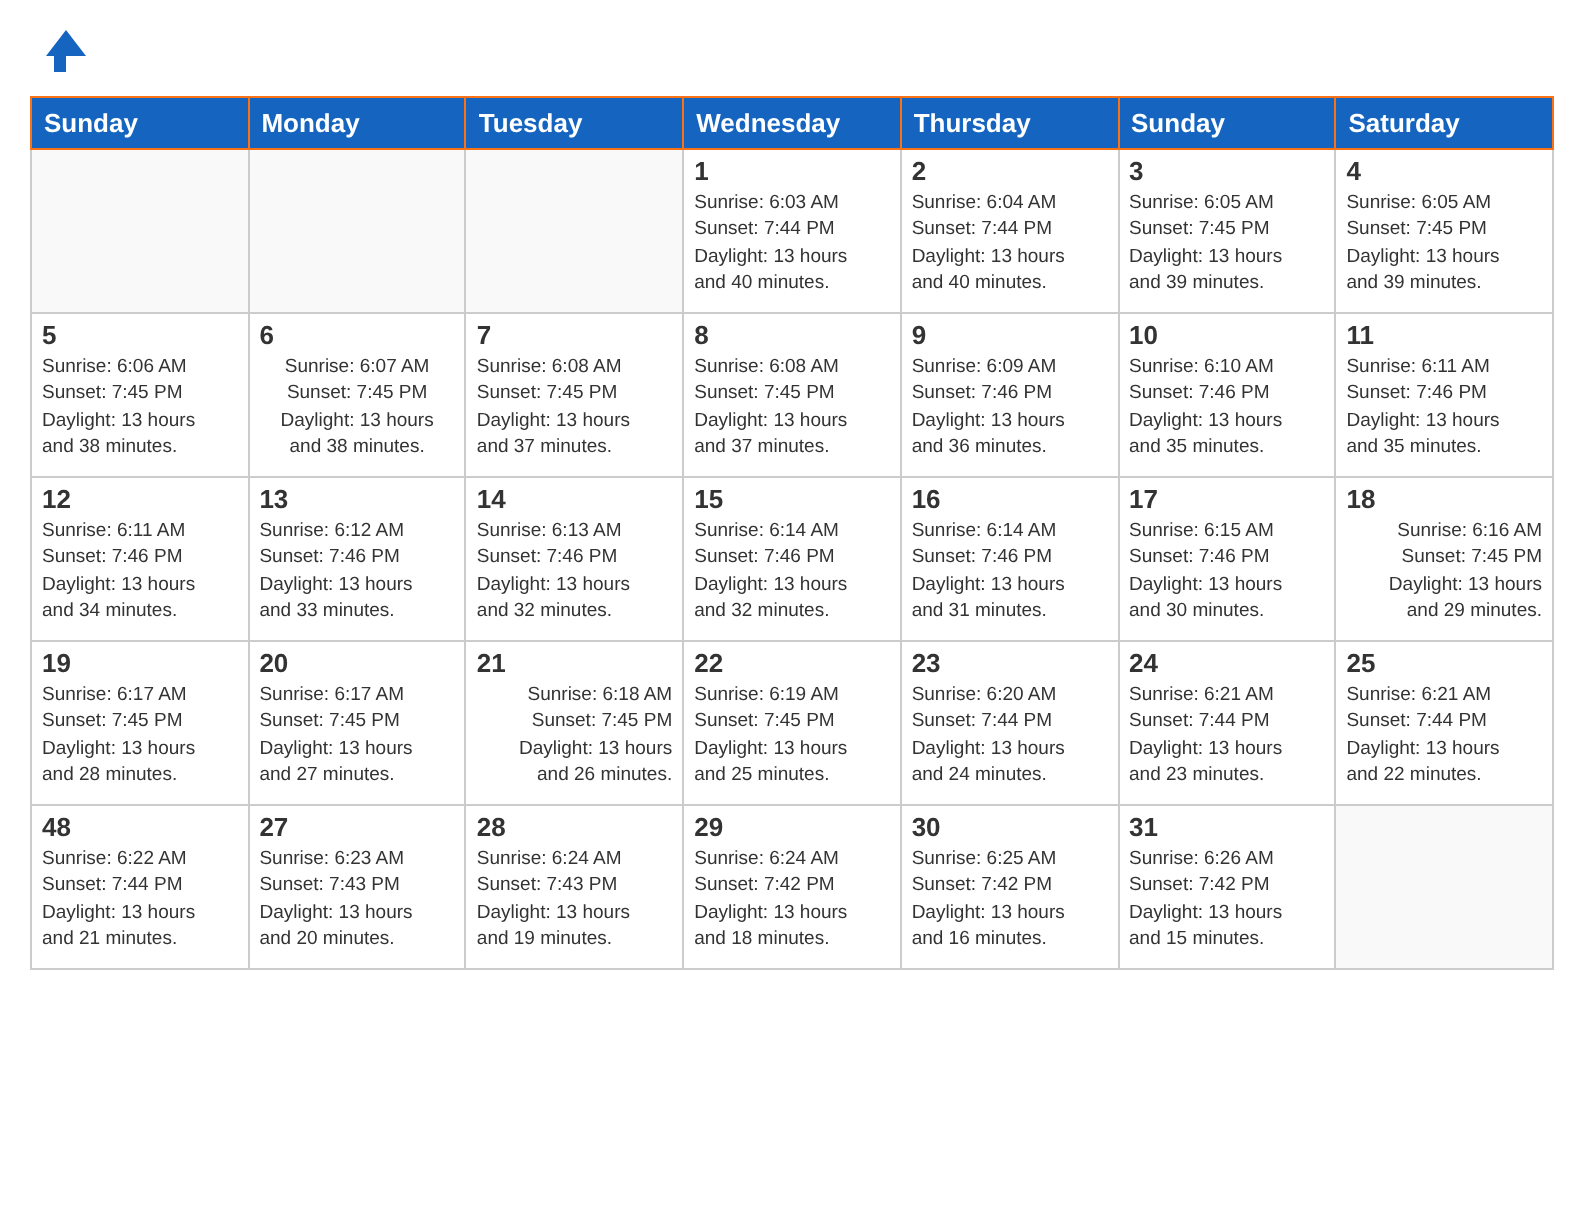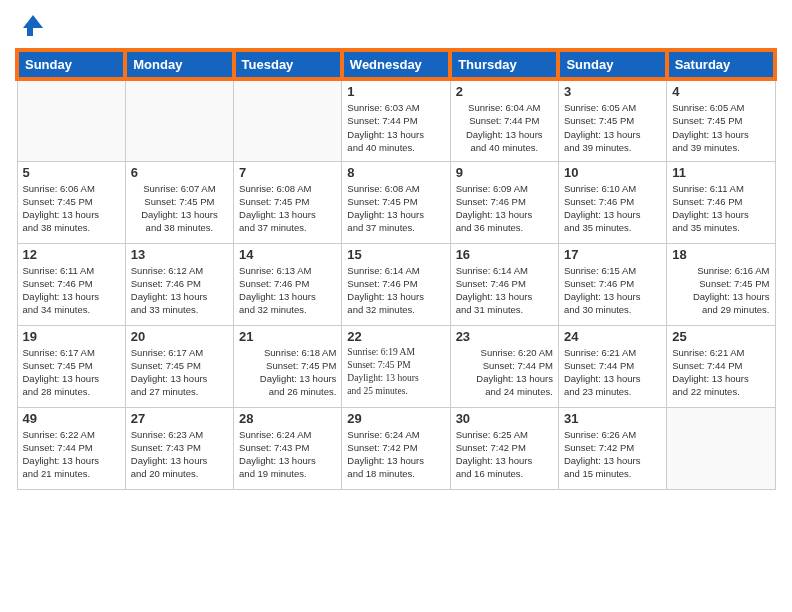--- a/index.html
+++ b/index.html
@@ -55,21 +55,21 @@
       border-collapse: collapse;
       table-layout: fixed;
     }
     .calendar th {
       background-color: #1565C0;
       color: #fff;
       text-align: left;
       padding: 5px 6px;
       font-size: 13px;
       font-weight: bold;
-      border: 4px solid #f97316;
+      border: 1px solid #f97316;
     }
     .calendar td {
       border: 1px solid #ccc;
       vertical-align: top;
       padding: 3px 5px;
       height: 82px;
       font-size: 10px;
       color: #333;
       background: #fff;
     }
@@ -128,21 +128,21 @@
           <td class="empty"></td>
           <td>
             <span class="day-number">1</span>
             <div class="day-info" style="white-space: pre-line;">Sunrise: 6:03 AM
 Sunset: 7:44 PM
 Daylight: 13 hours
 and 40 minutes.</div>
           </td>
           <td>
             <span class="day-number">2</span>
-            <div class="day-info" style="white-space: pre-line; text-align: center;">Sunrise: 6:04 AM
+            <div class="day-info" style="white-space: pre-line;">Sunrise: 6:04 AM
 Sunset: 7:44 PM
 Daylight: 13 hours
 and 40 minutes.</div>
           </td>
           <td>
             <span class="day-number">3</span>
             <div class="day-info" style="white-space: pre-line;">Sunrise: 6:05 AM
 Sunset: 7:45 PM
 Daylight: 13 hours
 and 39 minutes.</div>
@@ -274,28 +274,28 @@
           </td>
           <td>
             <span class="day-number">21</span>
             <div class="day-info" style="white-space: pre-line; text-align: right;">Sunrise: 6:18 AM
 Sunset: 7:45 PM
 Daylight: 13 hours
 and 26 minutes.</div>
           </td>
           <td>
             <span class="day-number">22</span>
-            <div class="day-info" style="white-space: pre-line; font-family: Liberation Serif, serif;">Sunrise: 6:19 AM
+            <div class="day-info" style="white-space: pre-line;">Sunrise: 6:19 AM
 Sunset: 7:45 PM
 Daylight: 13 hours
 and 25 minutes.</div>
           </td>
           <td>
             <span class="day-number">23</span>
-            <div class="day-info" style="white-space: pre-line; text-align: right;">Sunrise: 6:20 AM
+            <div class="day-info" style="white-space: pre-line;">Sunrise: 6:20 AM
 Sunset: 7:44 PM
 Daylight: 13 hours
 and 24 minutes.</div>
           </td>
           <td>
             <span class="day-number">24</span>
             <div class="day-info" style="white-space: pre-line;">Sunrise: 6:21 AM
 Sunset: 7:44 PM
 Daylight: 13 hours
 and 23 minutes.</div>
@@ -303,21 +303,21 @@
           <td>
             <span class="day-number">25</span>
             <div class="day-info" style="white-space: pre-line;">Sunrise: 6:21 AM
 Sunset: 7:44 PM
 Daylight: 13 hours
 and 22 minutes.</div>
           </td>
         </tr>
         <tr>
           <td>
-            <span class="day-number">49</span>
+            <span class="day-number">48</span>
             <div class="day-info" style="white-space: pre-line;">Sunrise: 6:22 AM
 Sunset: 7:44 PM
 Daylight: 13 hours
 and 21 minutes.</div>
           </td>
           <td>
             <span class="day-number">27</span>
             <div class="day-info" style="white-space: pre-line;">Sunrise: 6:23 AM
 Sunset: 7:43 PM
 Daylight: 13 hours

